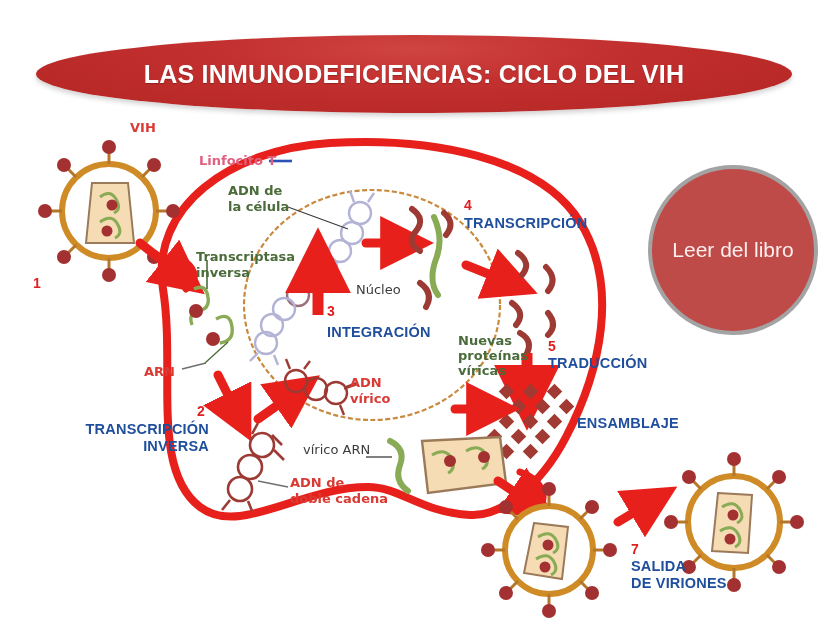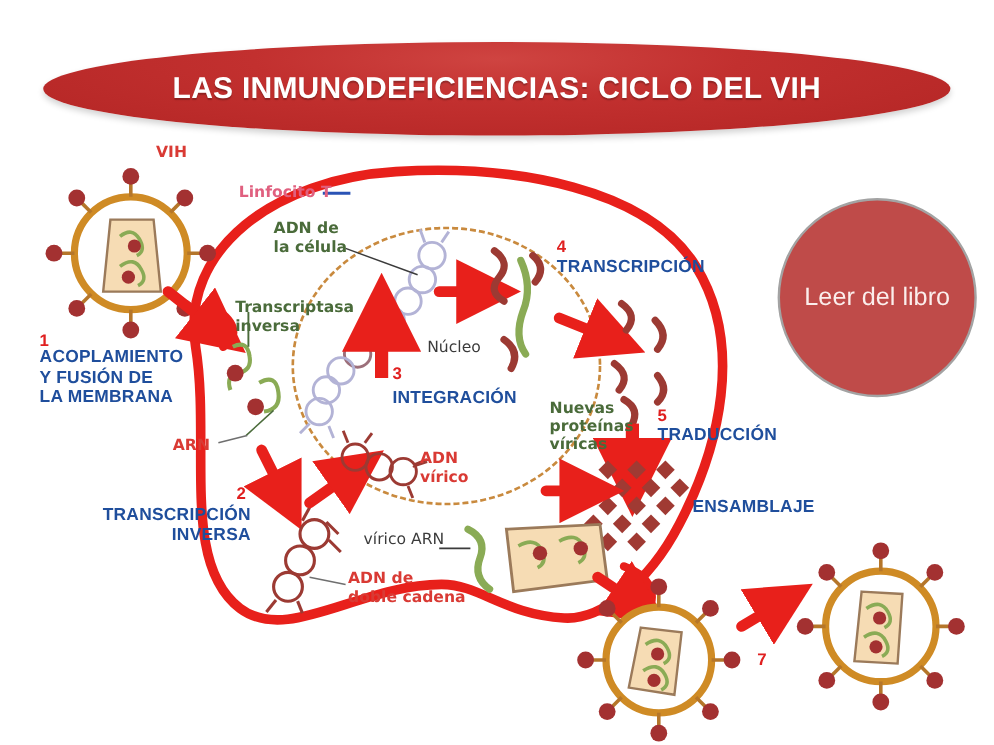--- a/index.html
+++ b/index.html
@@ -20,21 +20,21 @@
   }
   .title-text{
     color:#ffffff;font-weight:bold;font-size:25px;line-height:1.22;
     text-align:center;letter-spacing:.2px;width:560px;
     text-shadow:0 1px 1px rgba(0,0,0,.25);
   }
 
   
   .leer-circle{
     position:absolute;left:648px;top:148px;width:162px;height:162px;
-    border-radius:50%;background:#bf4b49;border:2px solid #a3a3a3;
+    border-radius:50%;background:#bf4b49;border:4px solid #a3a3a3;
     display:flex;align-items:center;justify-content:center;
   }
   .leer-text{
     color:#fbeeec;font-size:21px;line-height:1.35;text-align:center;
   }
 
   
   .lbl{position:absolute;white-space:pre;}
   .step{
     color:#1f4e9c;font-weight:bold;font-size:14.5px;line-height:1.14;
@@ -329,39 +329,38 @@
   <div class="lbl ann-red" style="left:290px;top:458px;font-weight:bold;">ADN de
 doble cadena</div>
 
   <div class="lbl ann-dark" style="left:303px;top:425px;">vírico ARN</div>
 
   <div class="lbl ann-green" style="left:458px;top:317px;font-weight:bold;line-height:1.15;">Nuevas
 proteínas
 víricas</div>
 
   <div class="lbl num" style="left:33px;top:259px;">1</div>
-  <div class="lbl step" style="left:33px;top:273px;">ACOPLAMIENTO
-Y FUSIÓN DE
-LA MEMBRANA</div>
 
   <div class="lbl num" style="left:197px;top:387px;">2</div>
   <div class="lbl step" style="left:84px;top:404px;text-align:right;width:125px;">TRANSCRIPCIÓN
 INVERSA</div>
 
   <div class="lbl num" style="left:327px;top:287px;">3</div>
   <div class="lbl step" style="left:327px;top:307px;">INTEGRACIÓN</div>
 
   <div class="lbl num" style="left:464px;top:181px;">4</div>
   <div class="lbl step" style="left:464px;top:198px;">TRANSCRIPCIÓN</div>
 
   <div class="lbl num" style="left:548px;top:322px;">5</div>
   <div class="lbl step" style="left:548px;top:338px;">TRADUCCIÓN</div>
 
   <div class="lbl step" style="left:577px;top:398px;">ENSAMBLAJE</div>
 
   <div class="lbl num" style="left:631px;top:525px;">7</div>
+  <div class="lbl step" style="left:631px;top:541px;">SALIDA
+DE VIRIONES</div>
 
   <div class="leer-circle">
     <div class="leer-text">Leer del
 libro</div>
   </div>
 
 </div>
 
 </body></html>

